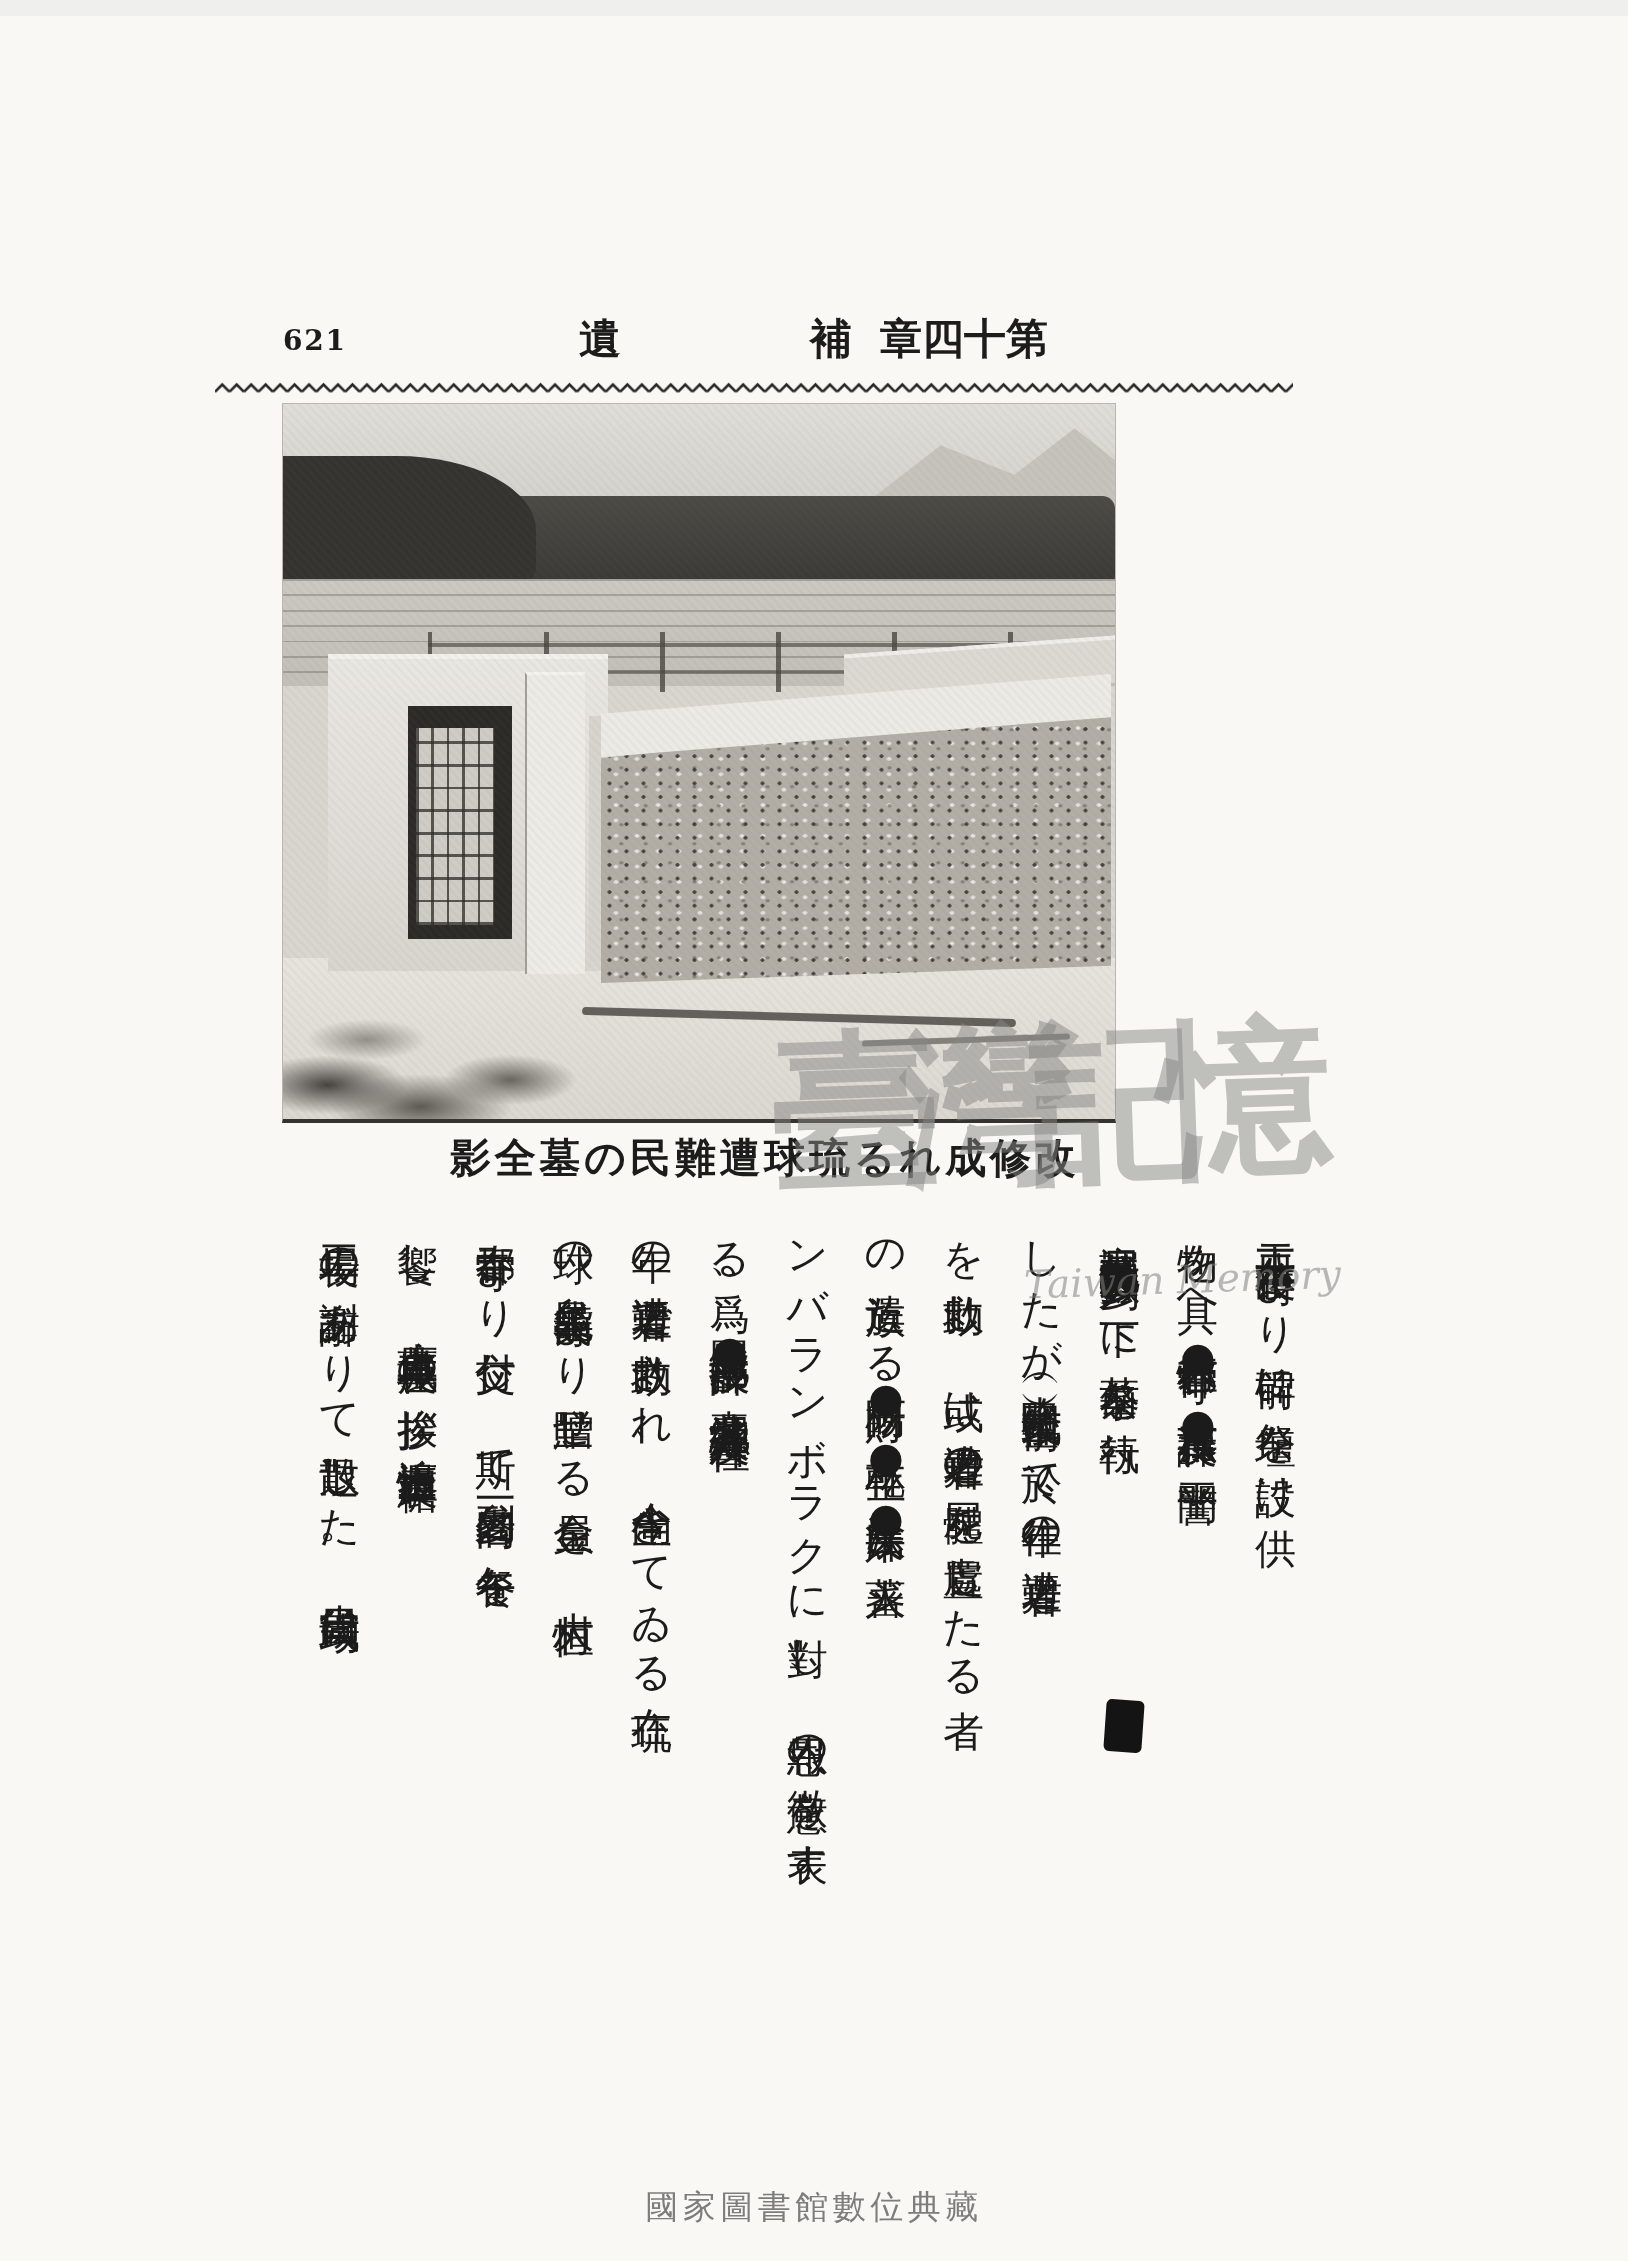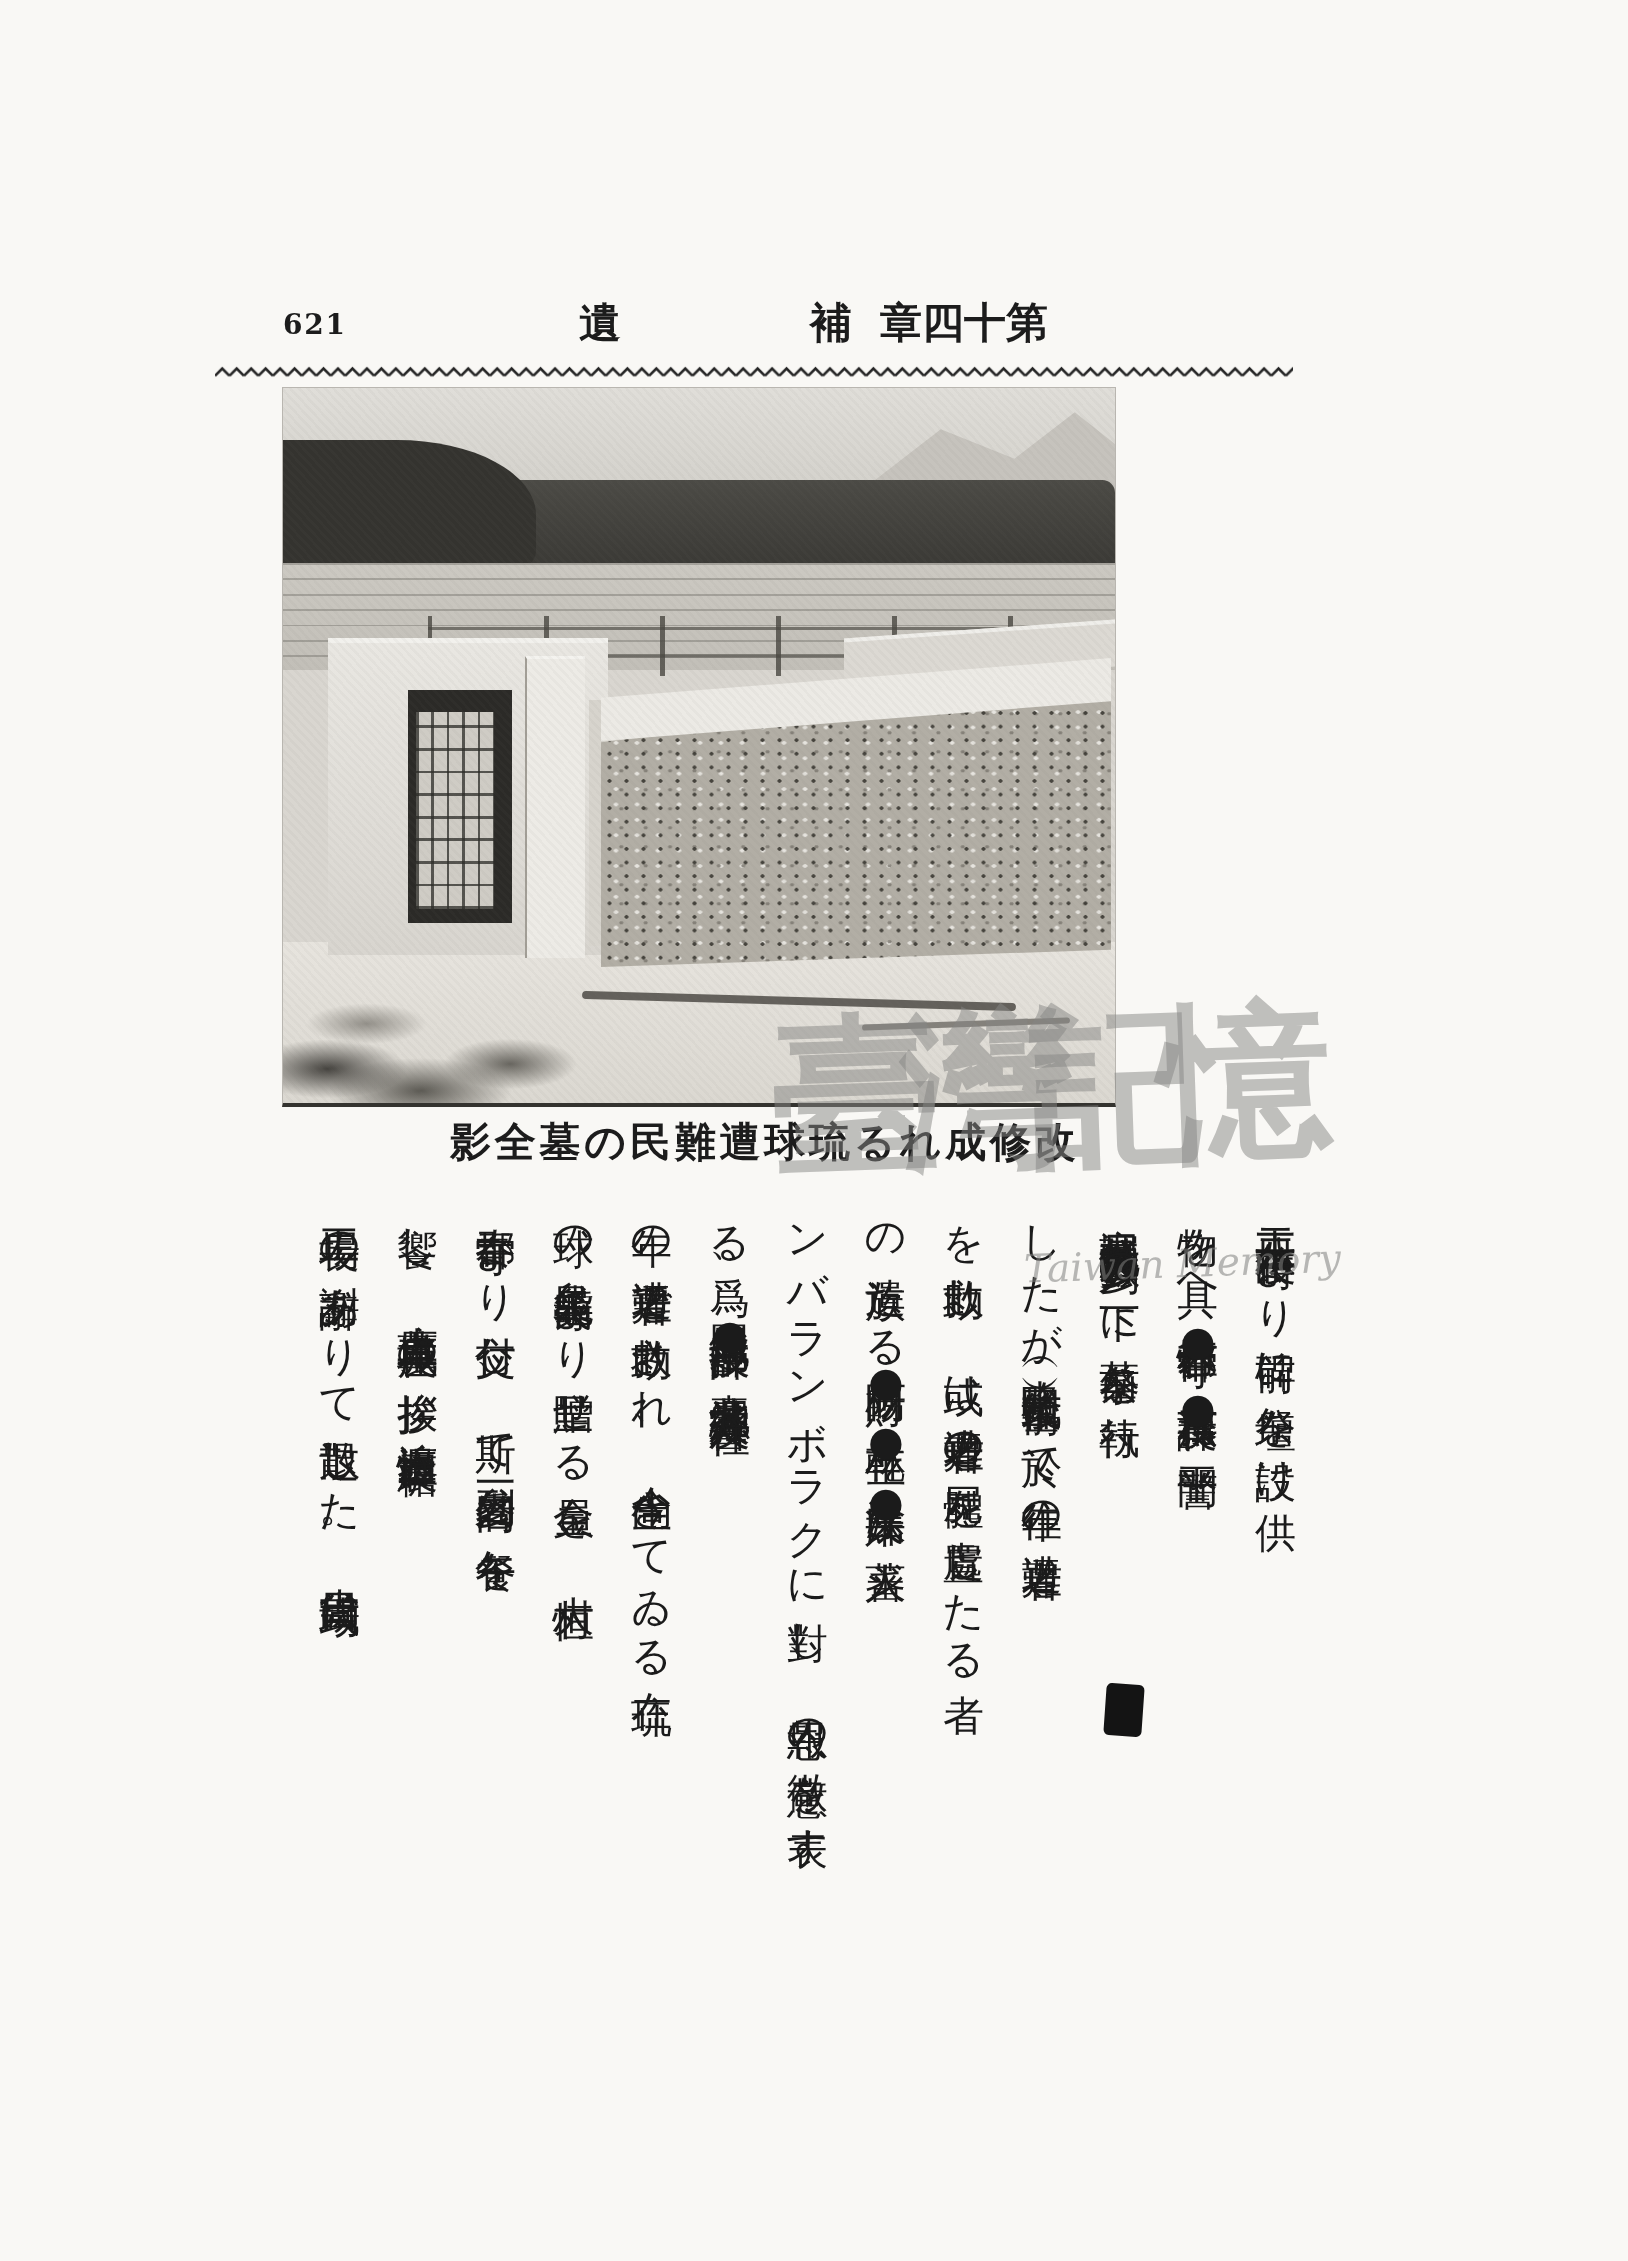--- a/index.html
+++ b/index.html
@@ -7,20 +7,21 @@
     width:1628px;height:2262px;
     background:#efefed;
     font-family:"DejaVu Serif","Liberation Serif",serif;
     color:#1c1c1c;
     position:relative;
     overflow:hidden;
   }
   .page{
     position:absolute;inset:0;
     background:#f9f8f5;
+    margin-top:16px;
   }
   
   .page-number{
     position:absolute;left:283px;top:308px;
     font-size:28px;font-weight:bold;letter-spacing:1.8px;
   }
   .header-chapter{
     position:absolute;left:889px;top:302px;width:159px;
     display:flex;flex-direction:row-reverse;justify-content:space-between;
     font-size:42px;font-weight:bold;line-height:1;
@@ -231,15 +232,16 @@
 
       <p class="col">春郡守より交付し、斯て參列者一同に午餐を</p>
 
       <p class="col">饗し、席上董車城庄長の挨拶、渡邊恒春製糖</p>
 
       <p class="col">工場長の謝辭ありて退散した。尙當日式場に</p>
     </div>
 
   <div class="ink-blot"></div>
 
+  <div class="footer-archive">國家圖書館數位典藏</div>
 
 </div>
 
 
 </body></html>

